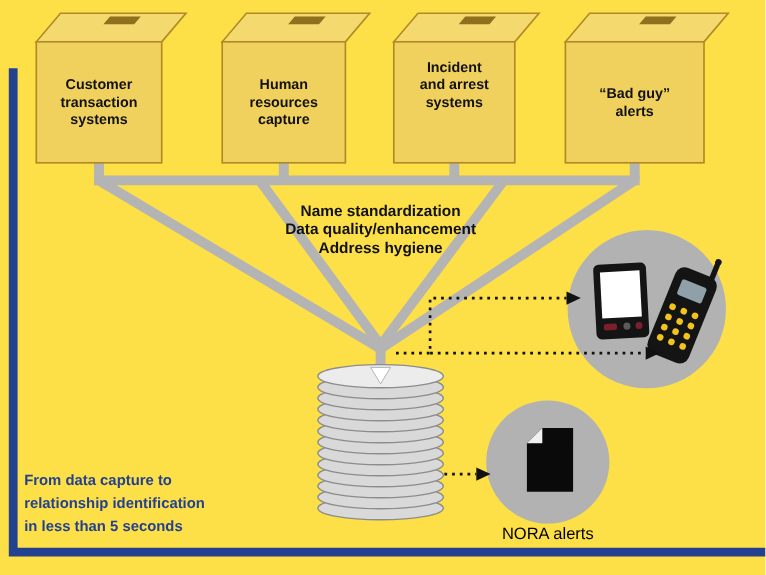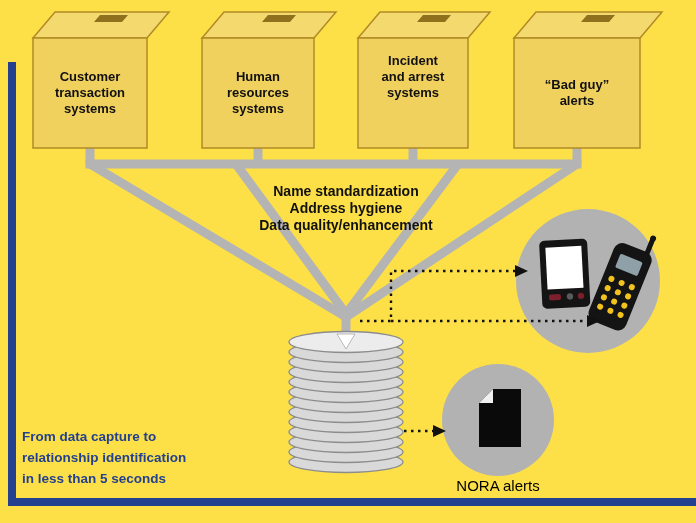--- a/index.html
+++ b/index.html
@@ -164,31 +164,31 @@
     </g>
 
     <polyline points="12,62 12,502 696,502" fill="none" style="stroke:var(--accent-blue,#24418f);" stroke-width="8"></polyline>
   </svg>
 
   <div class="box-label" style="left:33px; top:38px; width:114px; height:110px;">Customer
 transaction
 systems</div>
   <div class="box-label" style="left:202px; top:38px; width:112px; height:110px;">Human
 resources
-systems</div>
+capture</div>
   <div class="box-label" style="left:358px; top:22px; width:110px; height:110px;">Incident
 and arrest
 systems</div>
   <div class="box-label" style="left:514px; top:38px; width:126px; height:110px;">“Bad guy”
 alerts</div>
 
   <div class="pipeline">
     <div>Name standardization</div>
+    <div>Data quality/enhancement</div>
     <div>Address hygiene</div>
-    <div>Data quality/enhancement</div>
   </div>
 
   <div class="alerts-label">NORA alerts</div>
 
   <div class="caption">From data capture to
 relationship identification
 in less than 5 seconds</div>
 
 </div>
 

